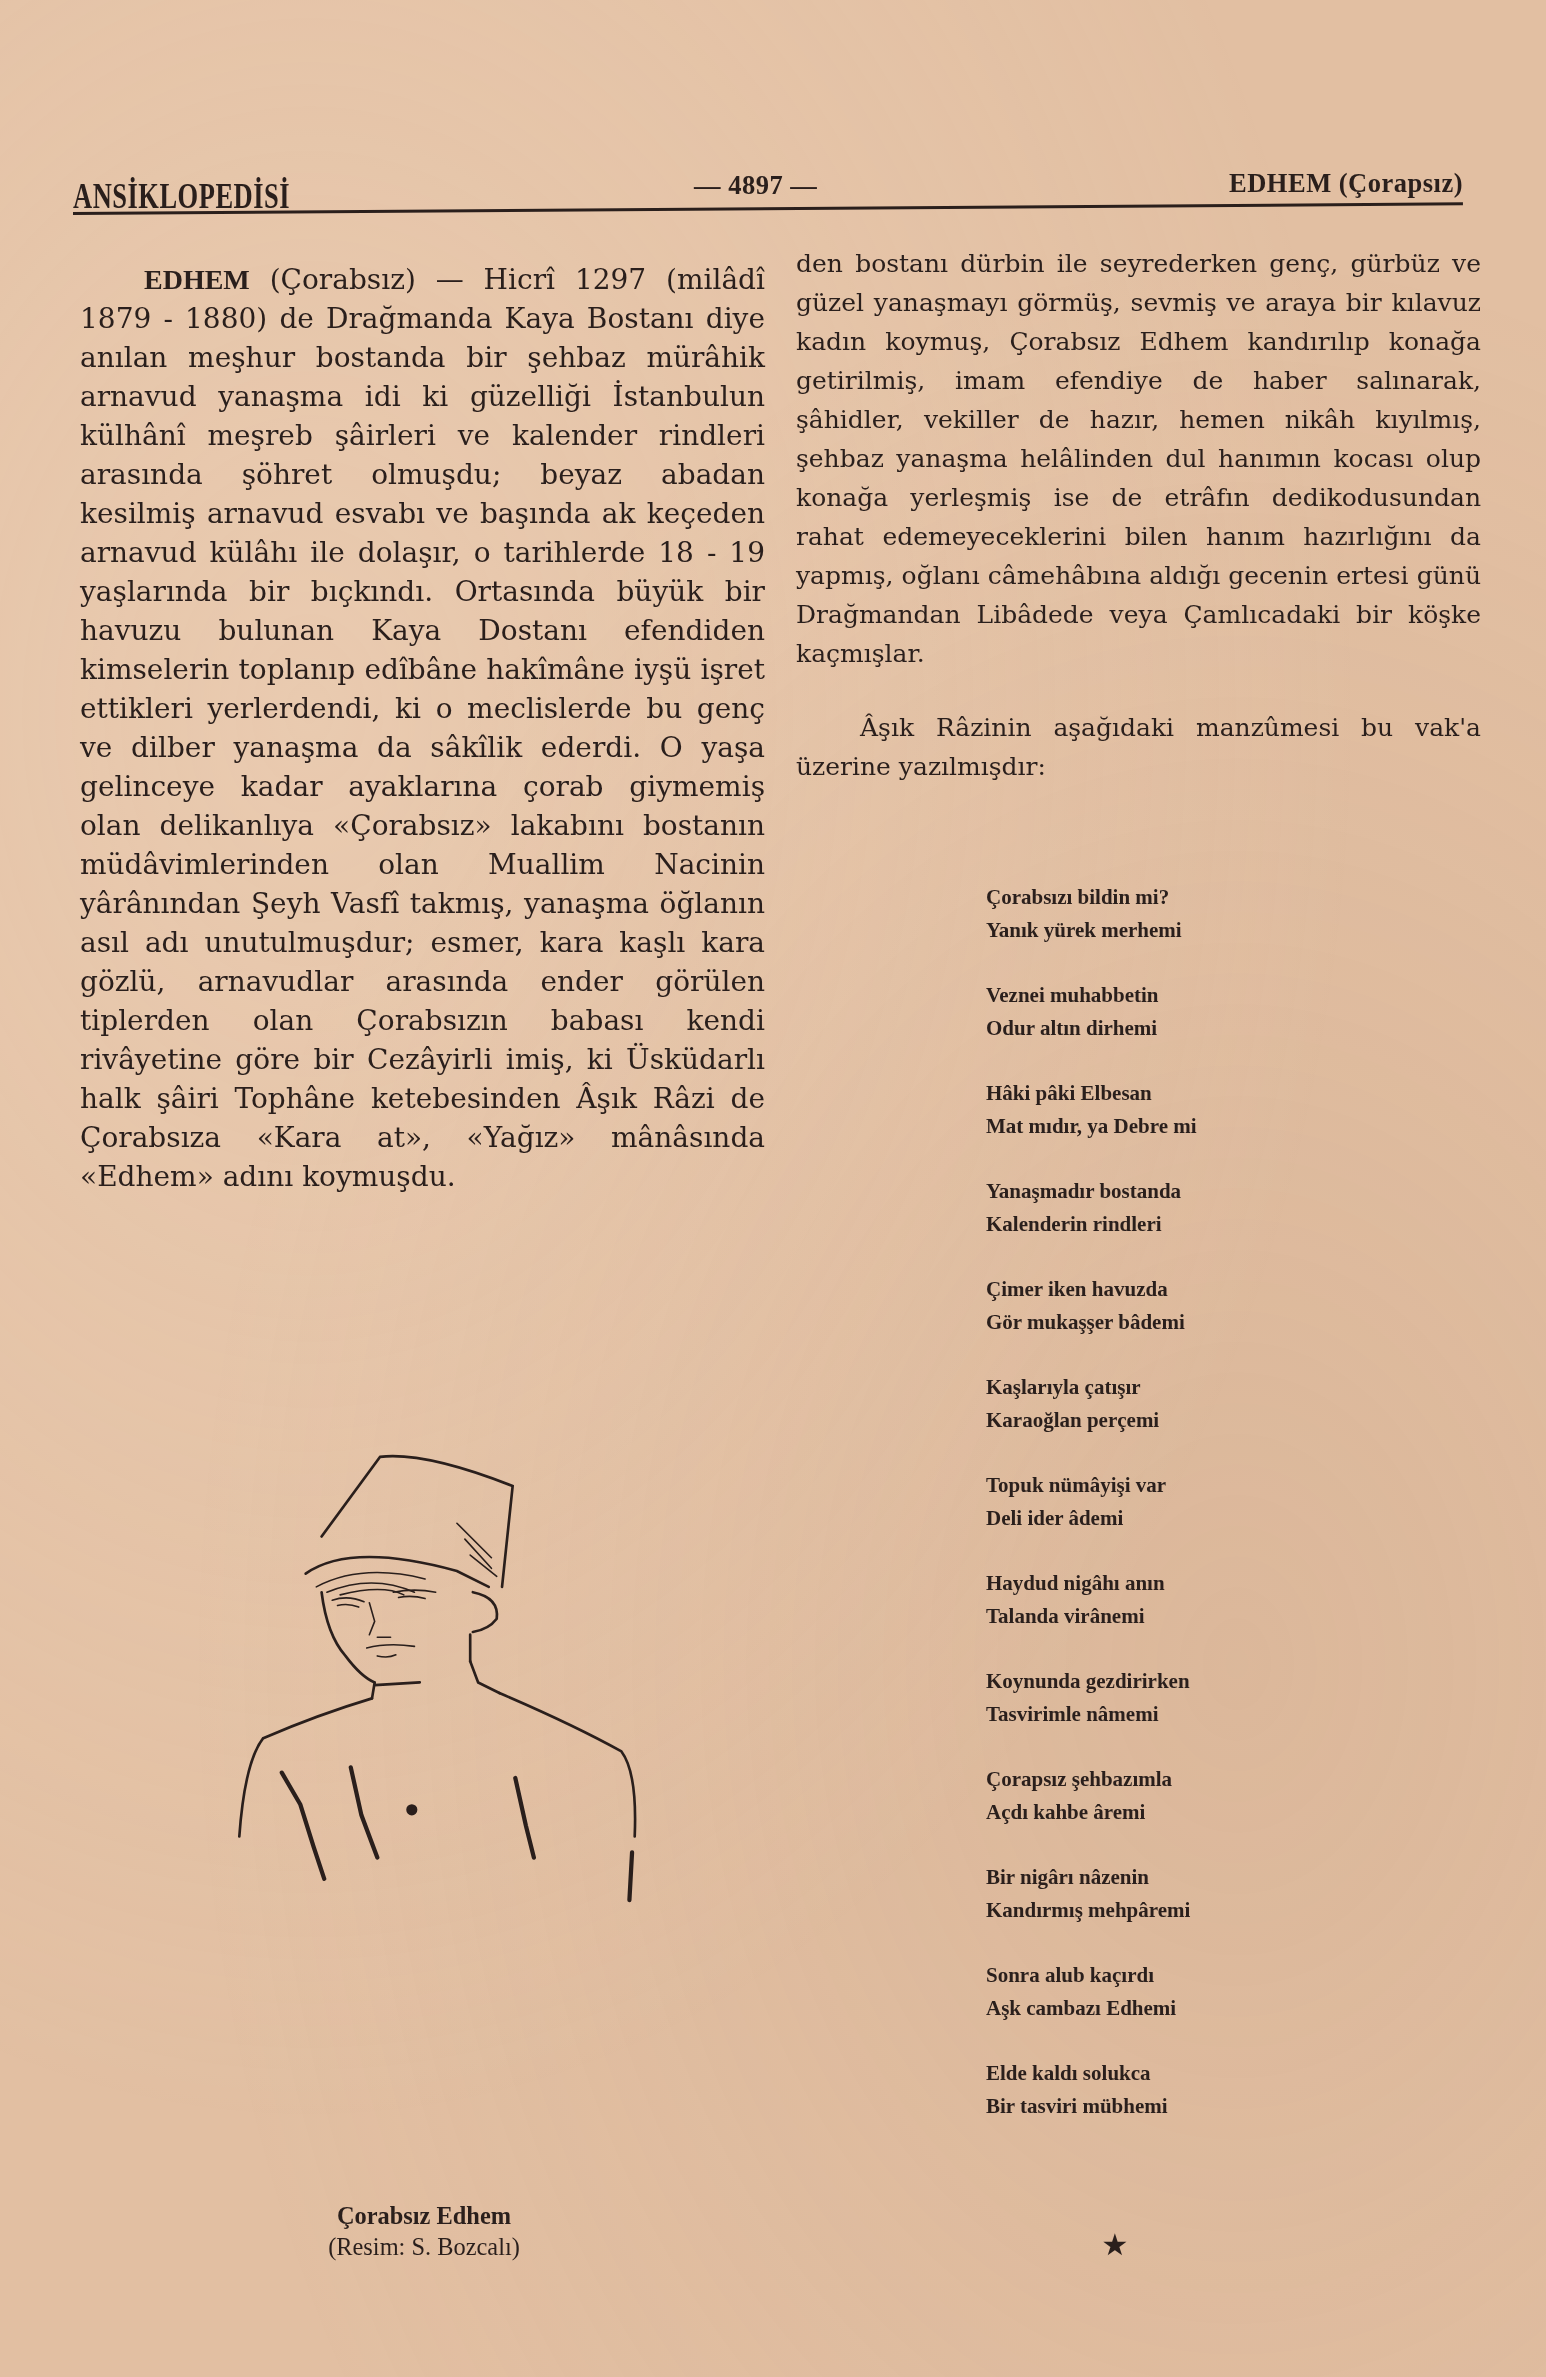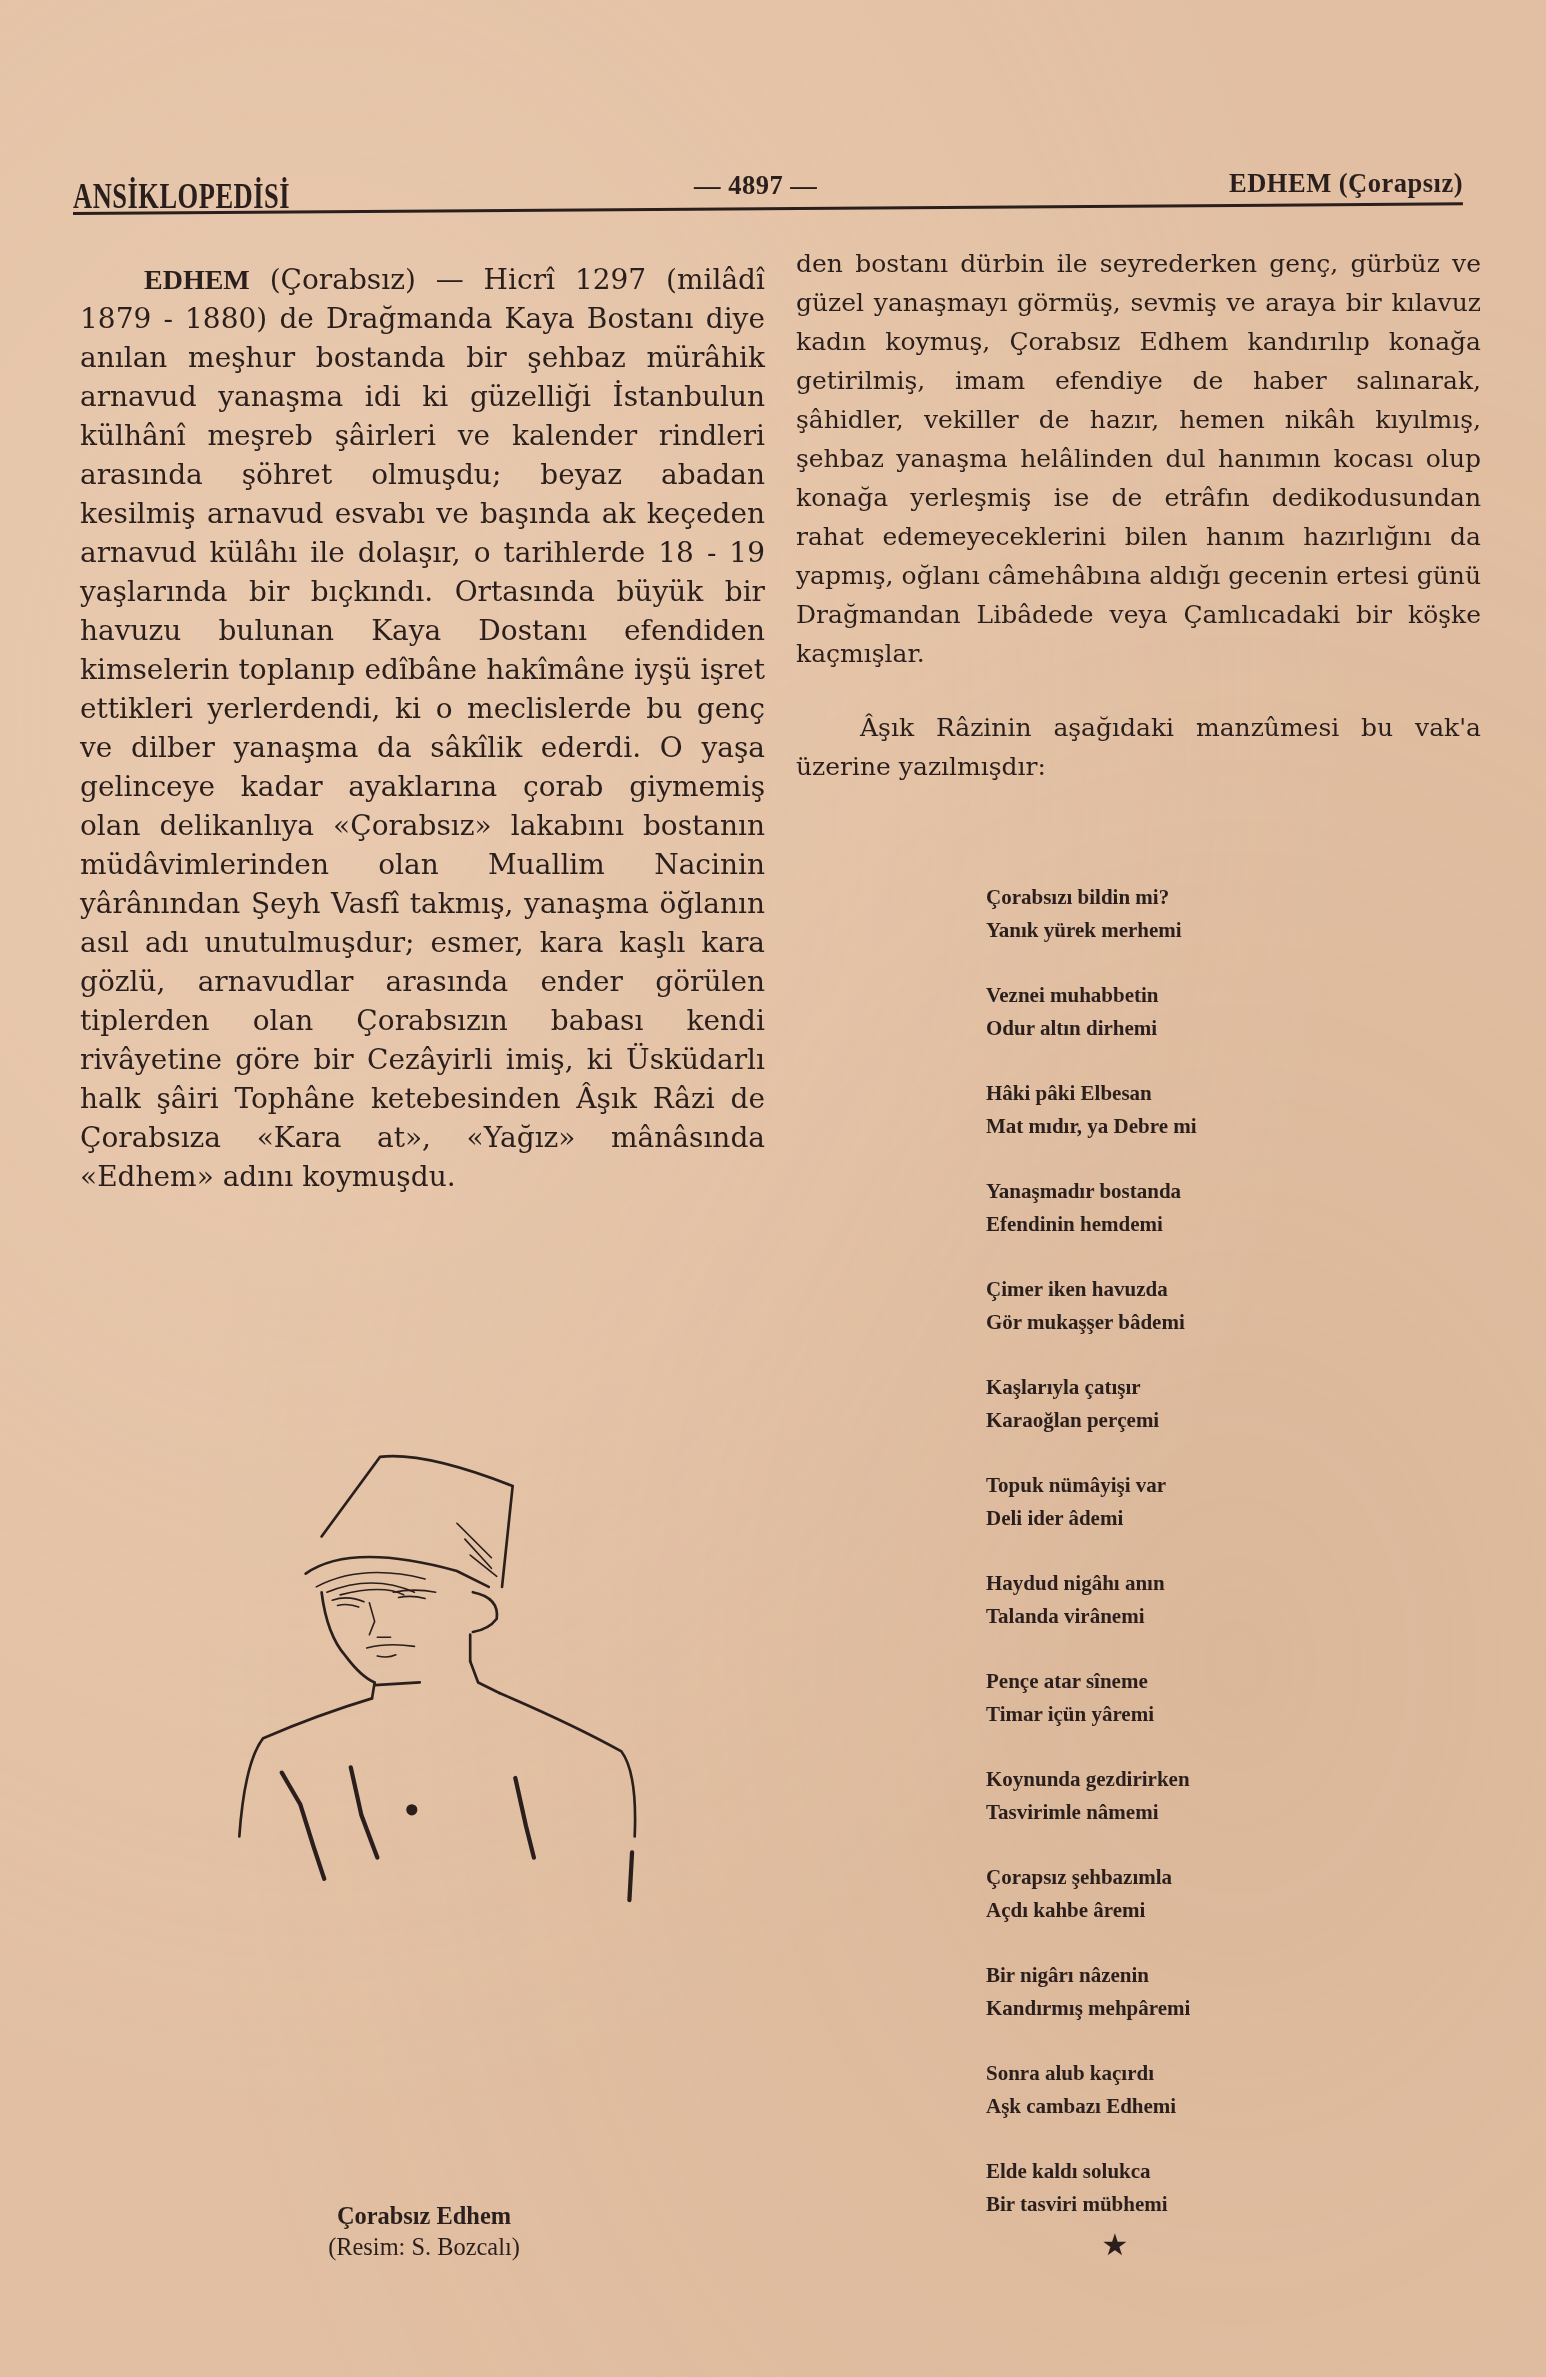--- a/index.html
+++ b/index.html
@@ -131,41 +131,37 @@
     <div class="stanza">
       <span class="line">Veznei muhabbetin</span>
       <span class="line">Odur altın dirhemi</span>
     </div>
     <div class="stanza">
       <span class="line">Hâki pâki Elbesan</span>
       <span class="line">Mat mıdır, ya Debre mi</span>
     </div>
     <div class="stanza">
       <span class="line">Yanaşmadır bostanda</span>
-      <span class="line">Efendinin hemdemi</span>
+      <span class="line">Kalenderin rindleri</span>
     </div>
     <div class="stanza">
       <span class="line">Çimer iken havuzda</span>
       <span class="line">Gör mukaşşer bâdemi</span>
     </div>
     <div class="stanza">
       <span class="line">Kaşlarıyla çatışır</span>
       <span class="line">Karaoğlan perçemi</span>
     </div>
     <div class="stanza">
       <span class="line">Topuk nümâyişi var</span>
       <span class="line">Deli ider âdemi</span>
     </div>
     <div class="stanza">
       <span class="line">Haydud nigâhı anın</span>
       <span class="line">Talanda virânemi</span>
-    </div>
-    <div class="stanza">
-      <span class="line">Pençe atar sîneme</span>
-      <span class="line">Timar içün yâremi</span>
     </div>
     <div class="stanza">
       <span class="line">Koynunda gezdirirken</span>
       <span class="line">Tasvirimle nâmemi</span>
     </div>
     <div class="stanza">
       <span class="line">Çorapsız şehbazımla</span>
       <span class="line">Açdı kahbe âremi</span>
     </div>
     <div class="stanza">

